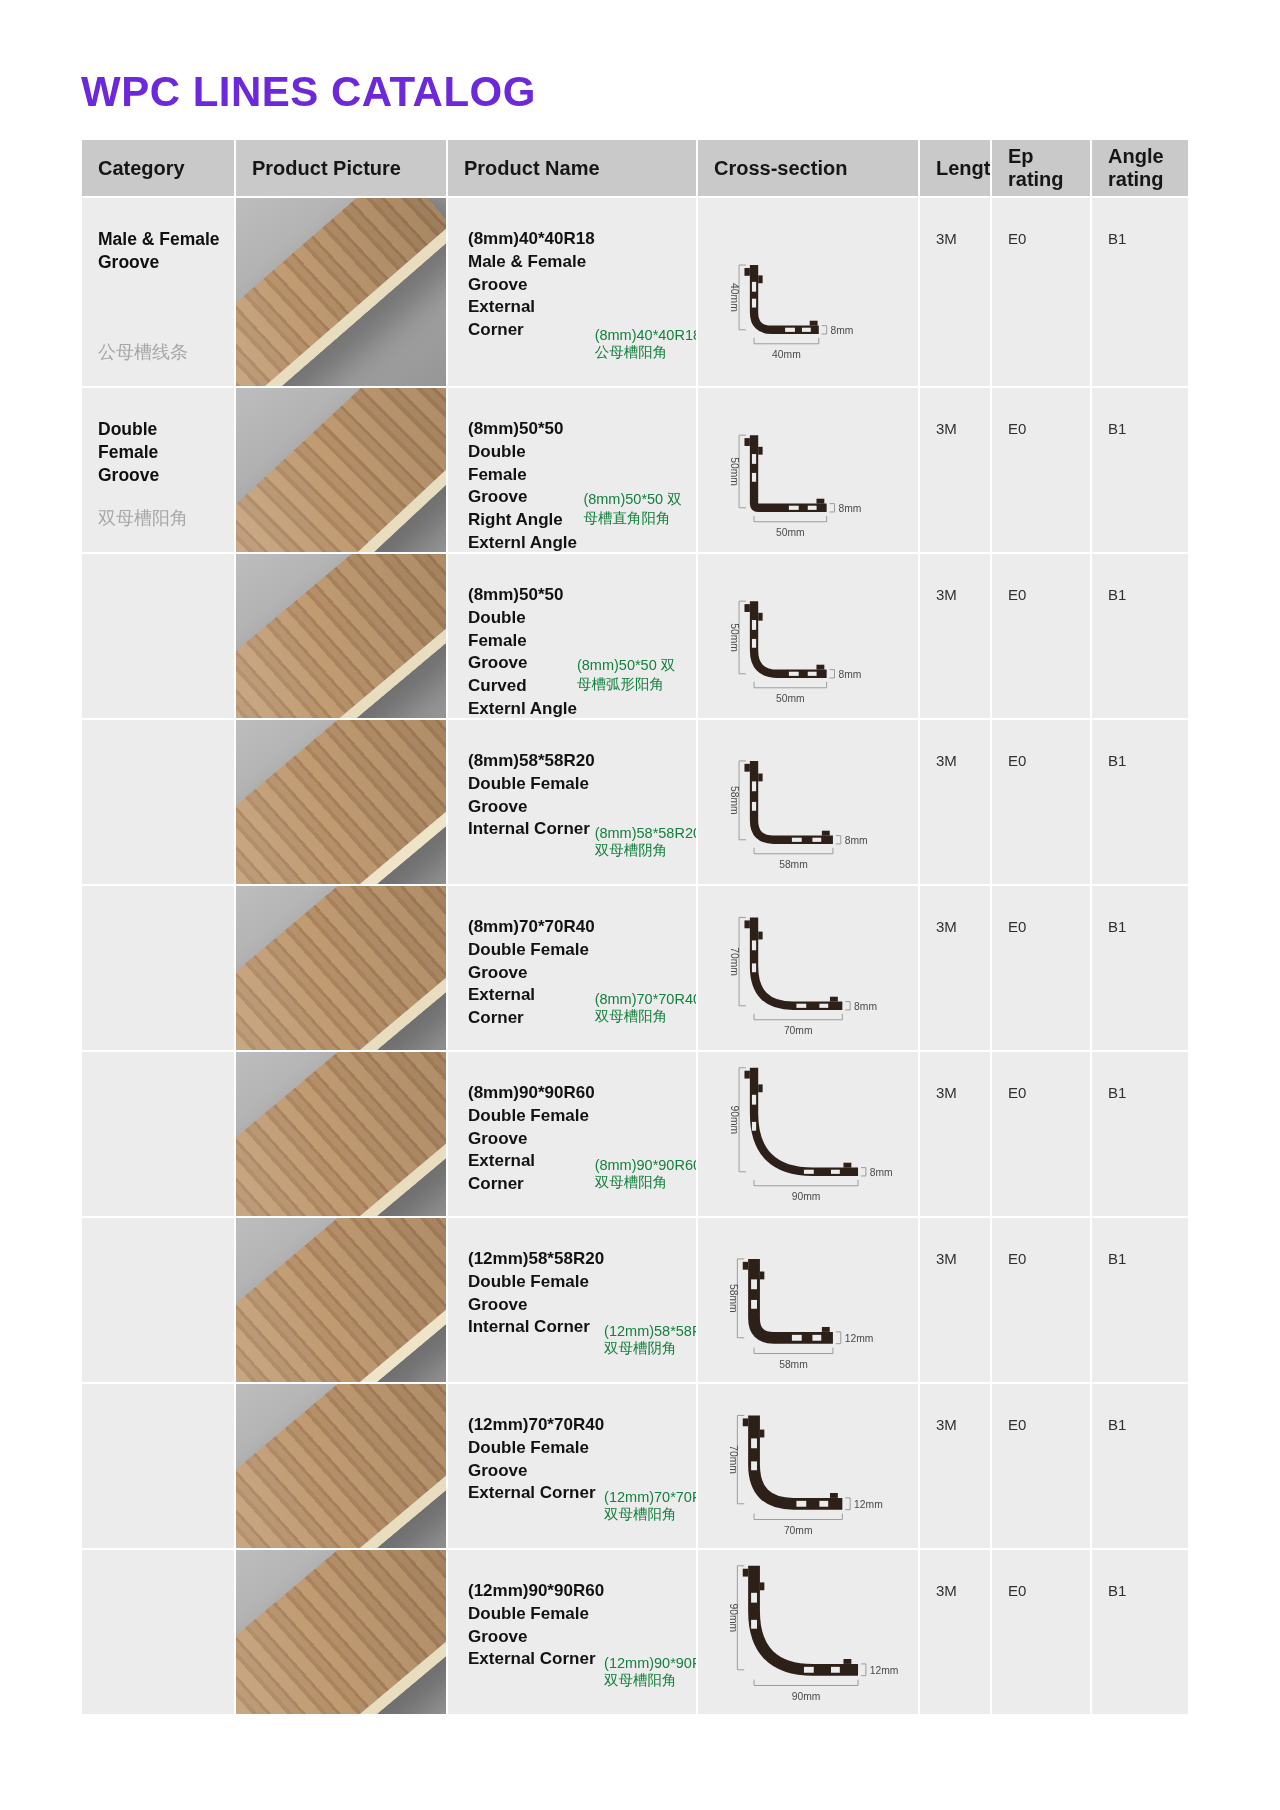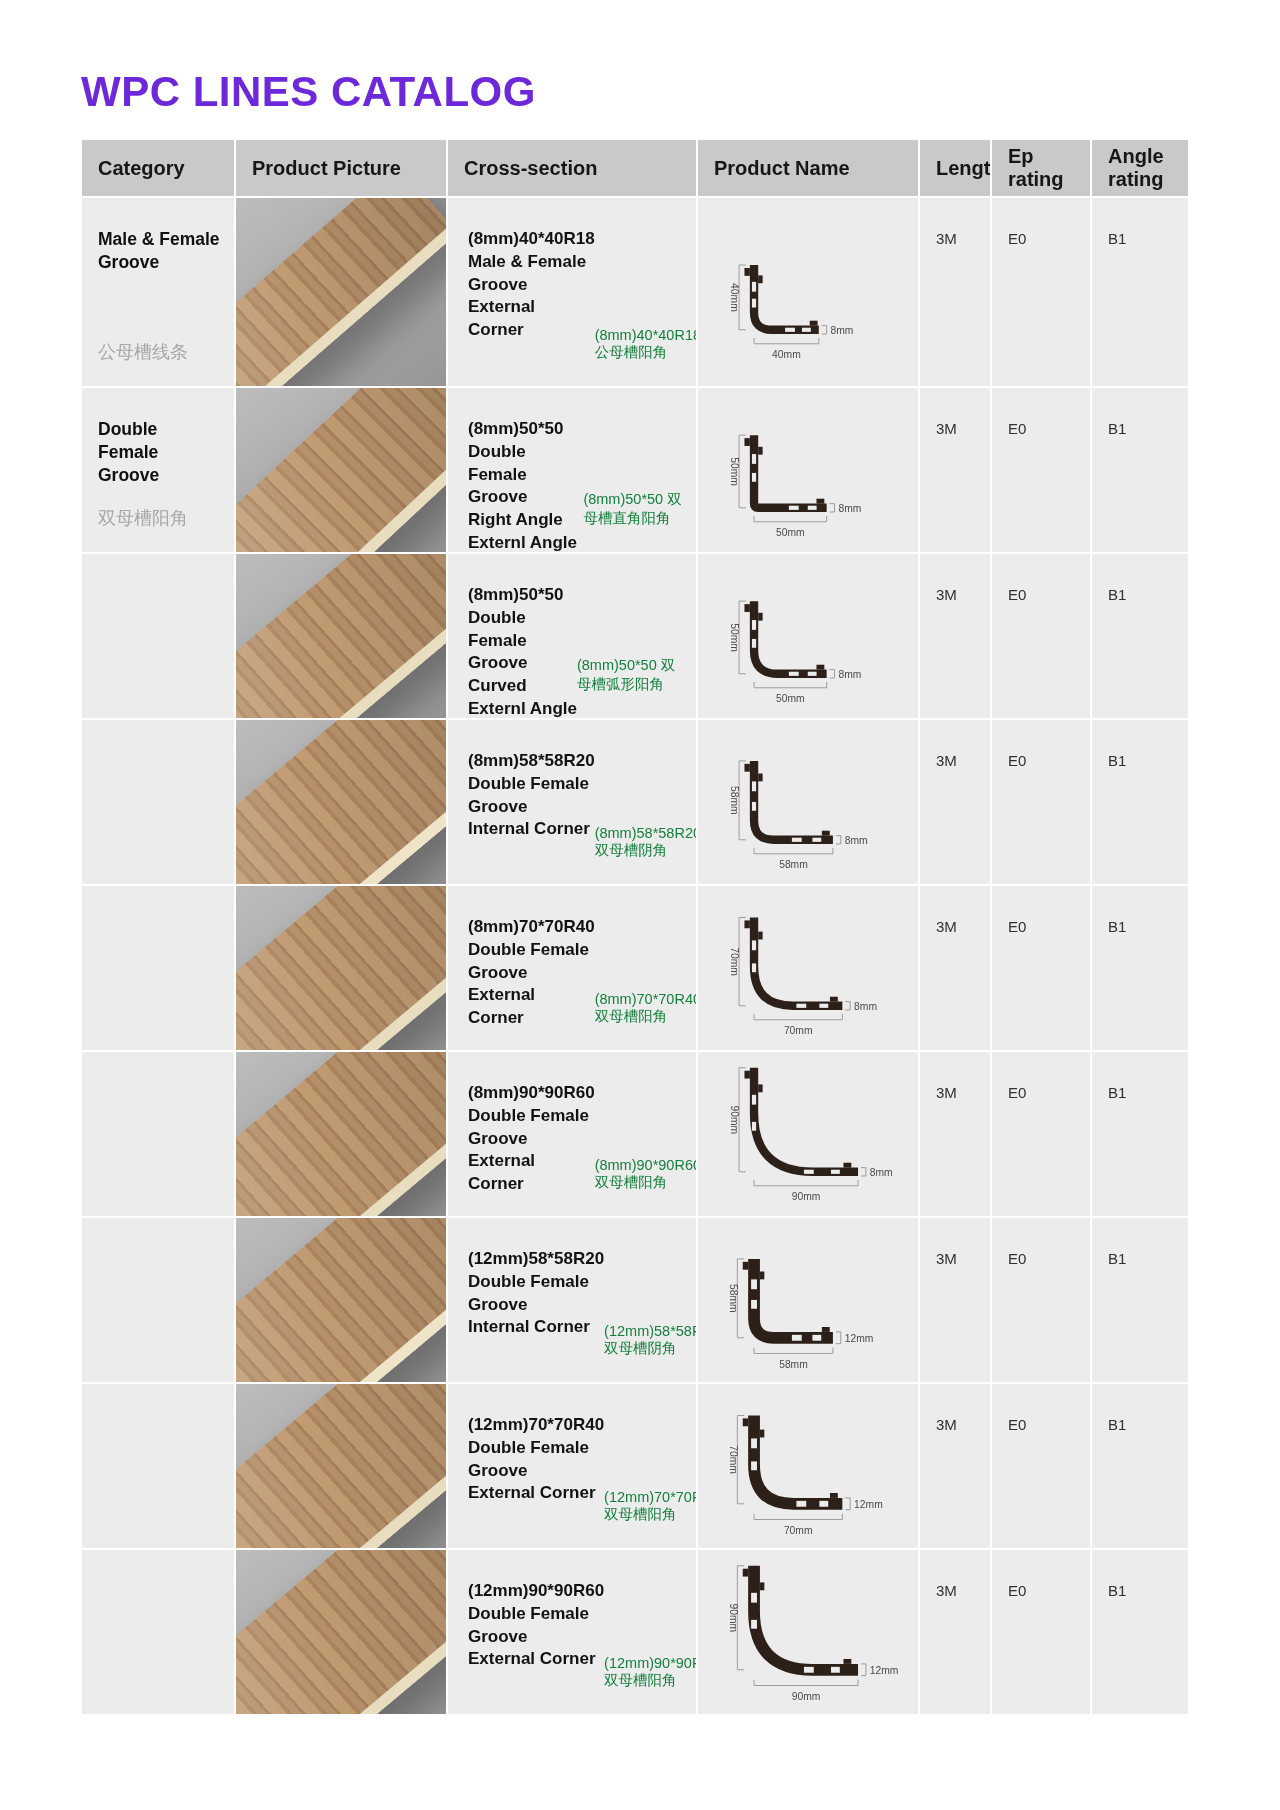--- a/index.html
+++ b/index.html
@@ -48,22 +48,22 @@
   .pv7 .wood{border-bottom-color:#efe4c8;}
 </style>
 </head>
 <body>
 
 <div class="page">
   <h1 class="title">WPC LINES CATALOG</h1>
   <div class="catalog" id="catalog">
       <div class="cell hcell">Category</div>
       <div class="cell hcell">Product Picture</div>
+      <div class="cell hcell">Product Name</div>
       <div class="cell hcell">Cross-section</div>
-      <div class="cell hcell">Product Name</div>
       <div class="cell hcell">Length</div>
       <div class="cell hcell">Ep rating</div>
       <div class="cell hcell">Angle rating</div>
       <div class="cell cat-cell">
         <div class="cat-en">Male &amp; Female Groove</div>
         <div class="cat-cn">公母槽线条</div>
       </div>
       <div class="cell">
         <div class="pic pv1">
           <div class="wood"></div>

